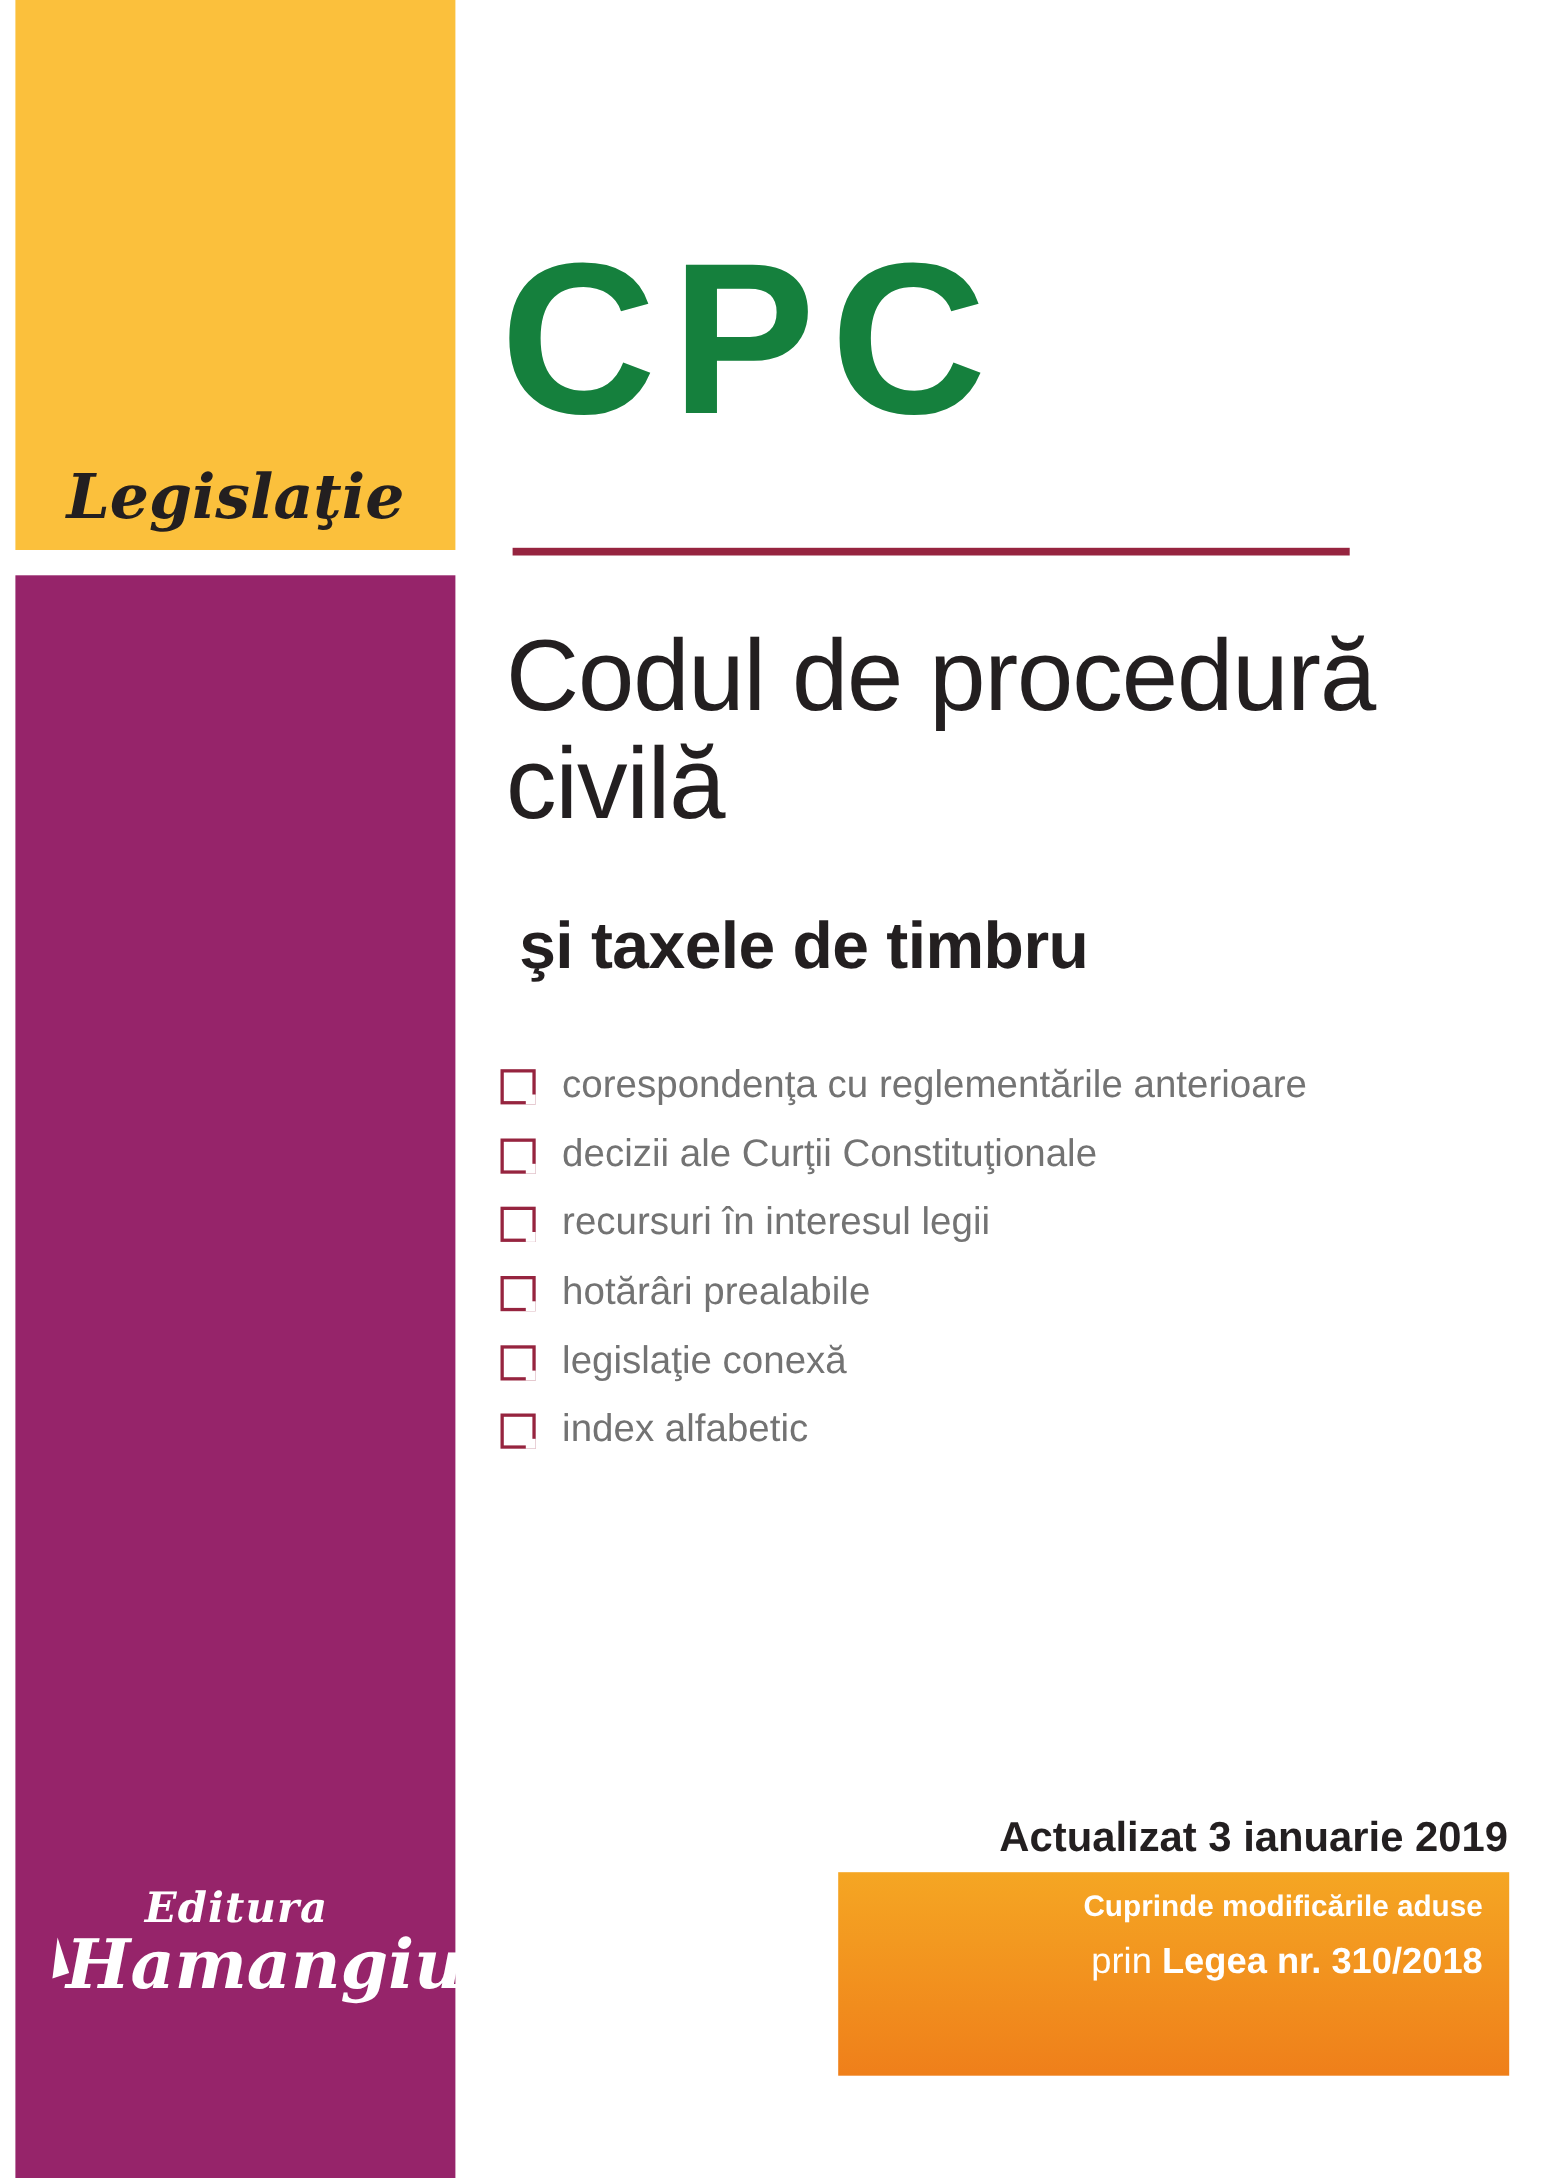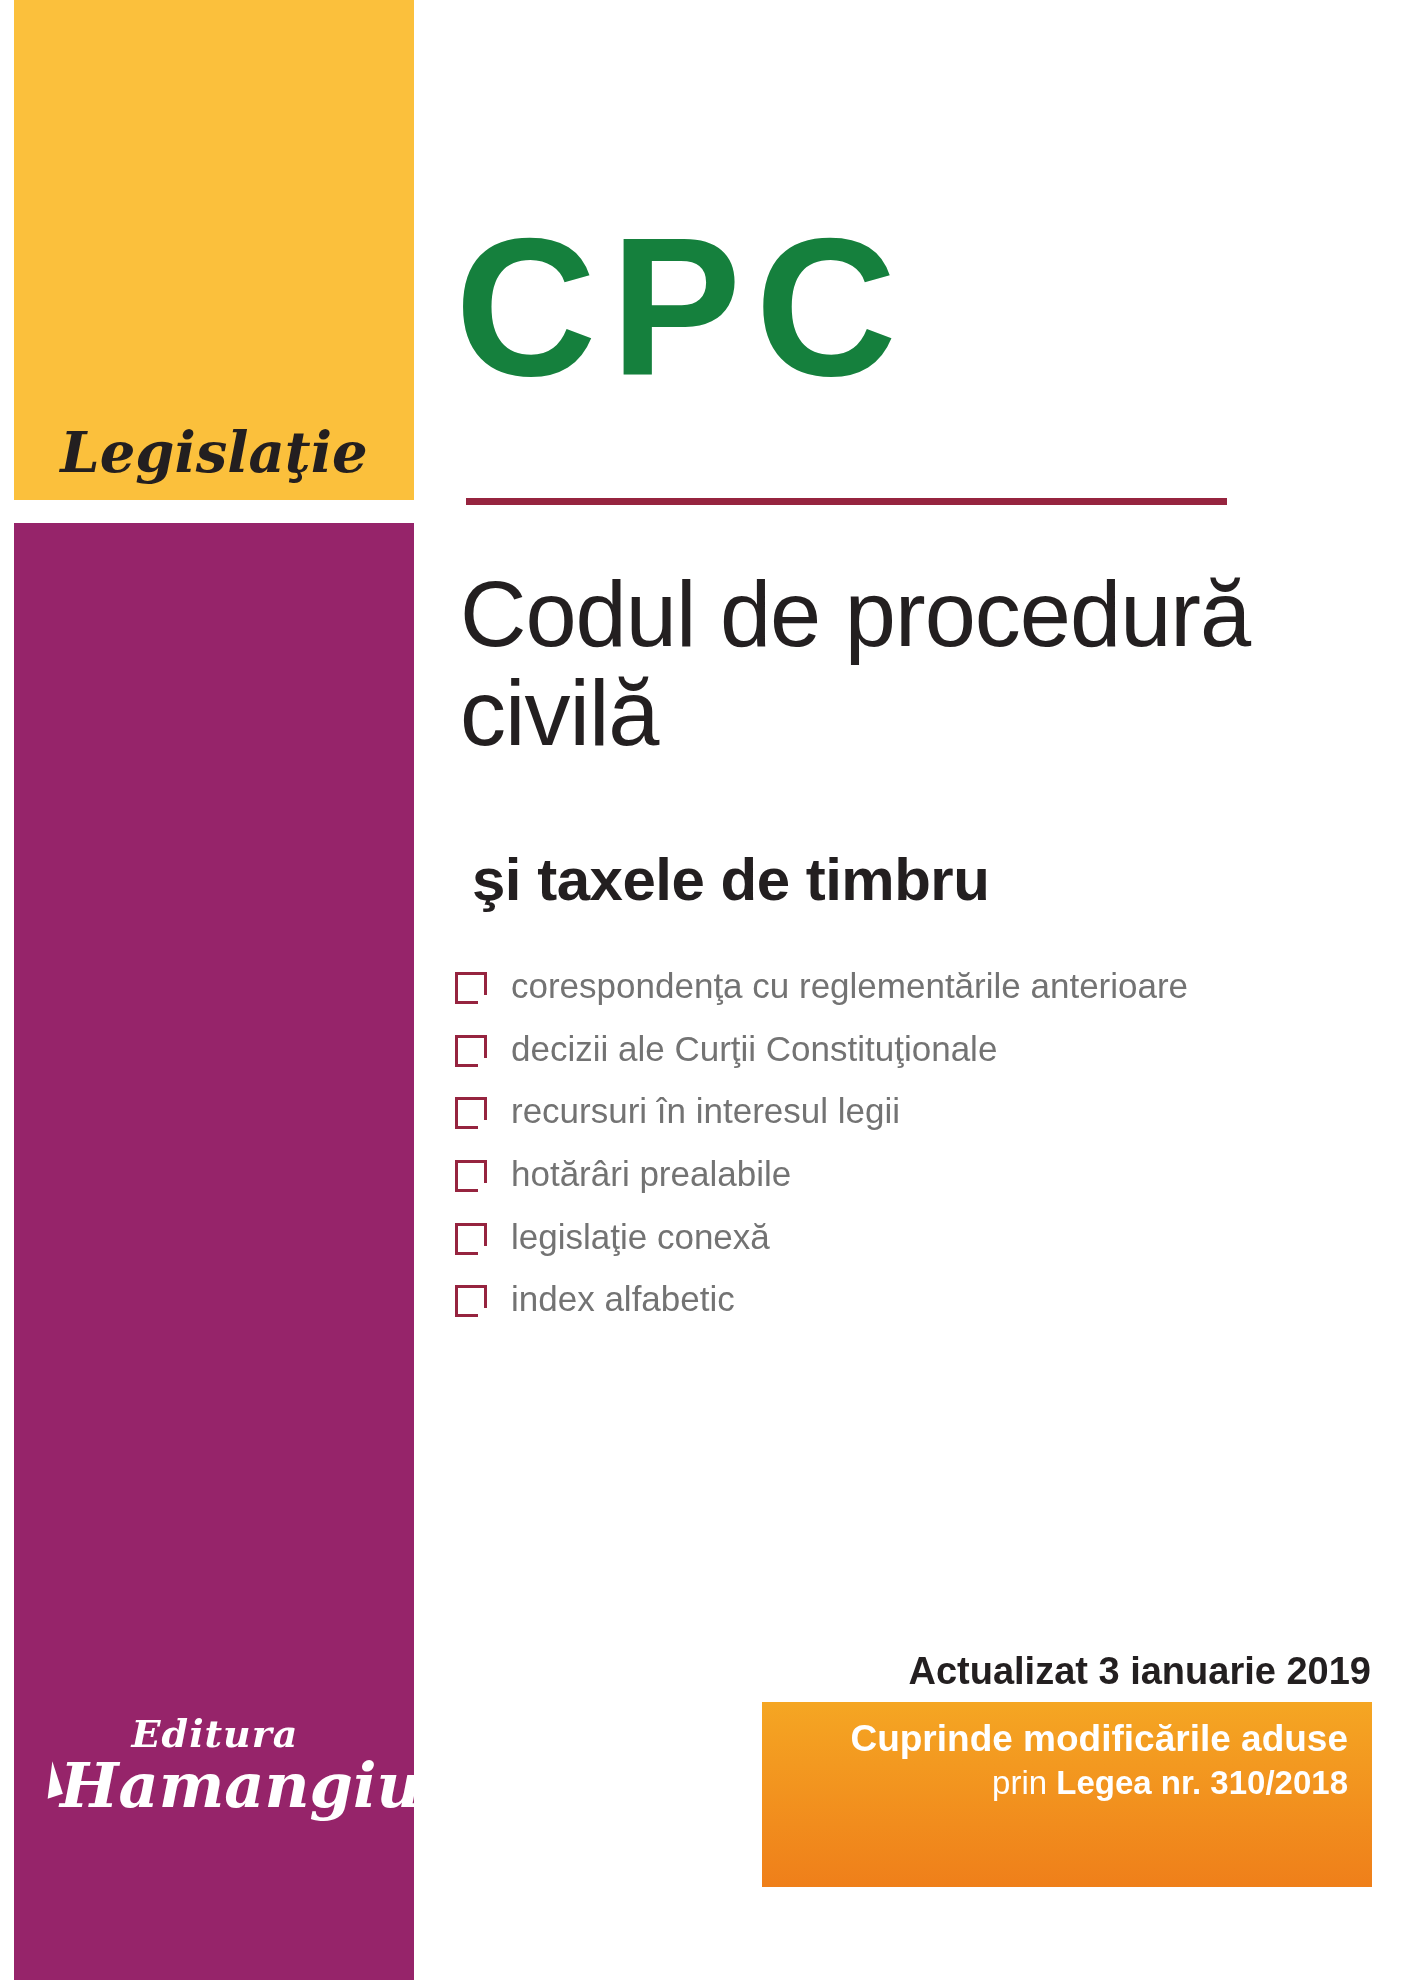--- a/index.html
+++ b/index.html
@@ -87,21 +87,20 @@
   }
   .subtitle {
     position: absolute;
     left: 472px;
     top: 825px;
     width: 860px;
     font-size: 60px;
     font-weight: bold;
     color: #231f20;
     letter-spacing: -0.5px;
-    margin-top: 20px;
   }
 
   
   .features {
     position: absolute;
     left: 455px;
     top: 965px;
     width: 800px;
   }
   .feature {
@@ -151,21 +150,21 @@
     top: 1702px;
     width: 610px;
     height: 185px;
     background: #f08a1c;
     background: linear-gradient(180deg, #f5a623 0%, #ef7f1a 100%);
   }
   .orange-box .line1 {
     position: absolute;
     right: 24px;
     top: 16px;
-    font-size: 37px;
+    font-size: 27px;
     font-weight: bold;
     color: #ffffff;
     text-align: right;
     width: 560px;
   }
   .orange-box .line2 {
     position: absolute;
     right: 24px;
     top: 62px;
     font-size: 33px;

